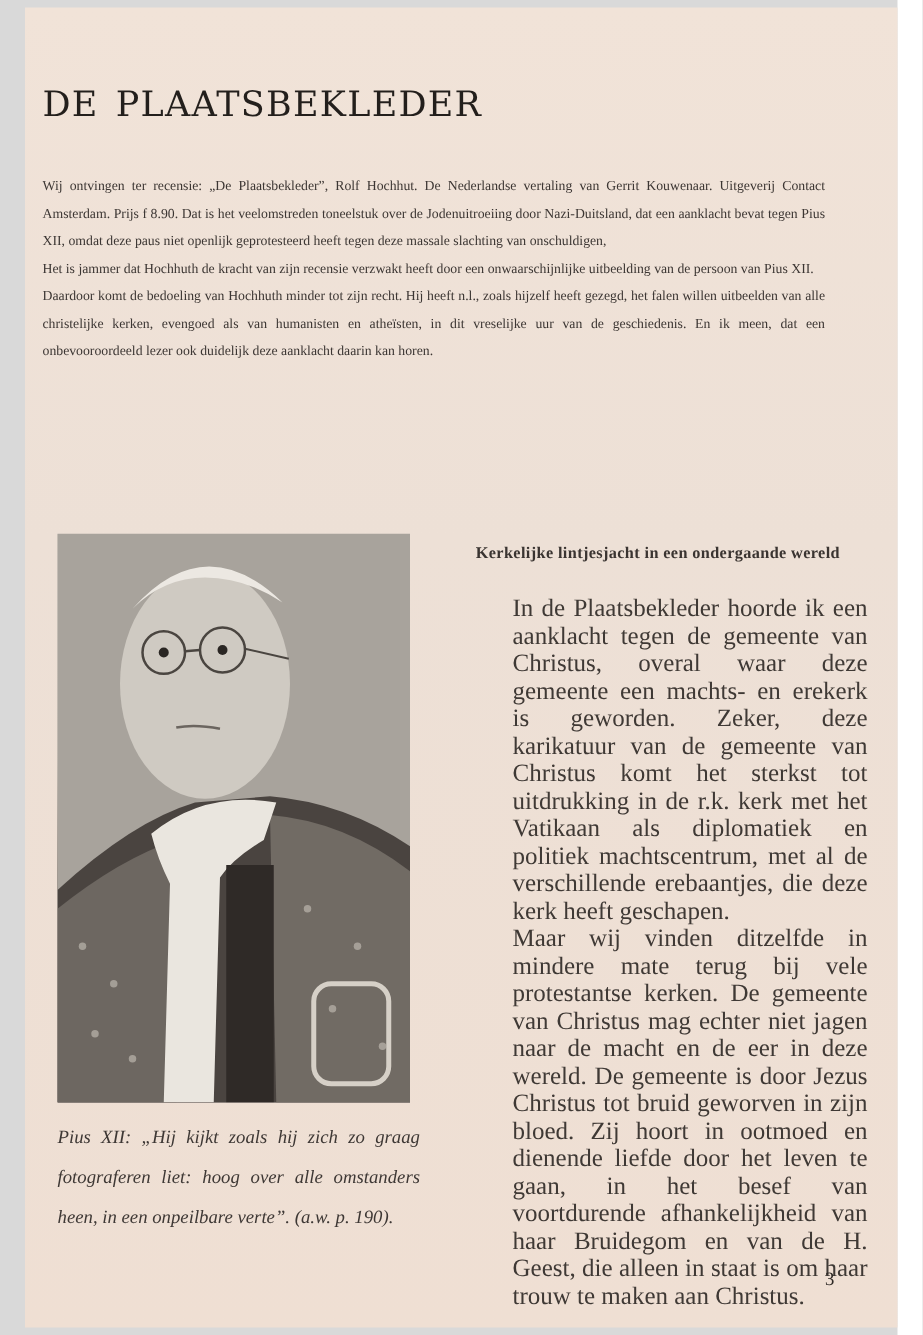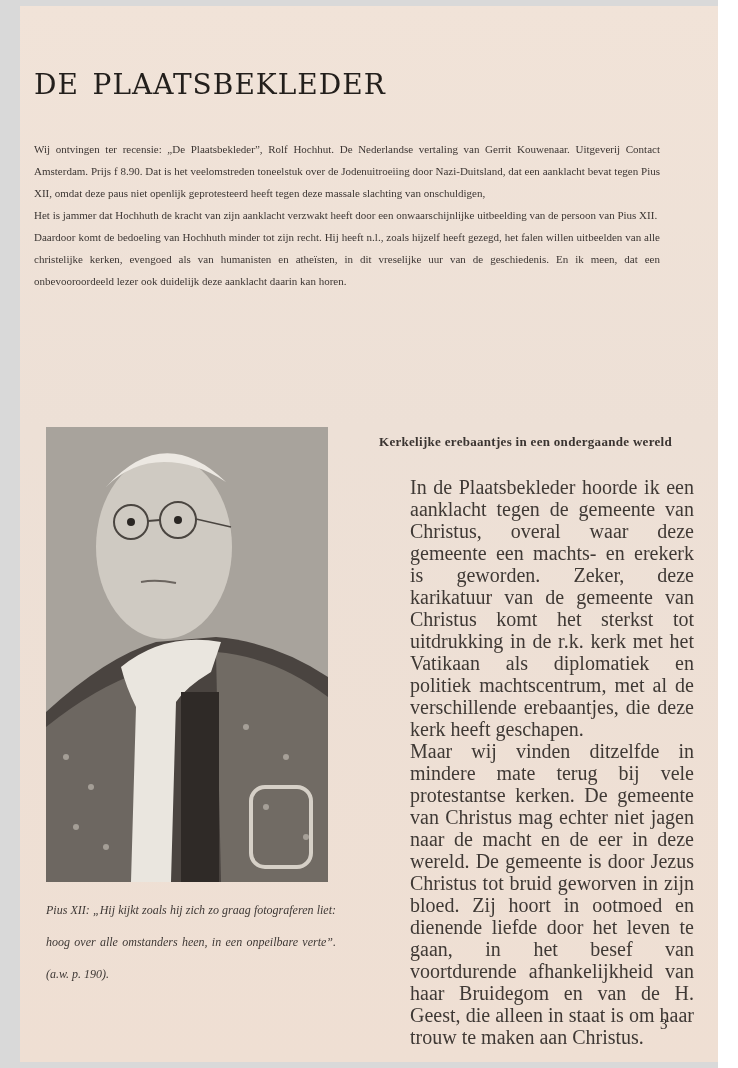--- a/index.html
+++ b/index.html
@@ -36,21 +36,21 @@
     position: absolute; left: 26px; top: 421px; width: 282px; height: 455px;
     background:
       radial-gradient(ellipse 70px 95px at 120px 130px, #d9d5cf 0%, #bdb7ae 60%, transparent 100%),
       radial-gradient(ellipse 90px 40px at 120px 230px, #efebe5 0%, transparent 100%),
       linear-gradient(180deg, #a9a49d 0%, #9e9992 40%, #55504b 60%, #3a3532 100%);
     overflow: hidden;
   }
   .photo svg { position: absolute; left: 0; top: 0; }
   .caption {
     position: absolute; left: 26px; top: 888px; width: 290px;
-    font-style: italic; font-size: 12px; line-height: 32px; color: #3e3835;
+    font-style: italic; font-size: 15px; line-height: 32px; color: #3e3835;
     margin: 0; text-align: justify; text-align-last: left;
   }
   .subhead {
     position: absolute; left: 340px; top: 425px; width: 312px;
     font-weight: bold; font-size: 13px; line-height: 22px; color: #3a3431;
     text-align: right; margin: 0; letter-spacing: 0.3px;
   }
   .col {
     position: absolute; left: 390px; top: 470px; width: 284px;
     font-size: 20px; line-height: 22px; color: #3f3935;
@@ -67,21 +67,21 @@
 <body>
 
 <div class="backdrop-right"></div>
 
 <div class="page">
 
   <h1 class="title">De Plaatsbekleder</h1>
 
   <div class="intro">
     <p>Wij ontvingen ter recensie: „De Plaatsbekleder”, Rolf Hochhut. De Nederlandse vertaling van Gerrit Kouwenaar. Uitgeverij Contact Amsterdam. Prijs f 8.90. Dat is het veelomstreden toneelstuk over de Jodenuitroeiing door Nazi-Duitsland, dat een aanklacht bevat tegen Pius XII, omdat deze paus niet openlijk geprotesteerd heeft tegen deze massale slachting van onschuldigen,</p>
-    <p>Het is jammer dat Hochhuth de kracht van zijn aanklacht verzwakt heeft door een onwaarschijnlijke uitbeelding van de persoon van Pius XII.</p>
+    <p>Het is jammer dat Hochhuth de kracht van zijn recensie verzwakt heeft door een onwaarschijnlijke uitbeelding van de persoon van Pius XII.</p>
     <p>Daardoor komt de bedoeling van Hochhuth minder tot zijn recht. Hij heeft n.l., zoals hijzelf heeft gezegd, het falen willen uitbeelden van alle christelijke kerken, evengoed als van humanisten en atheïsten, in dit vreselijke uur van de geschiedenis. En ik meen, dat een onbevooroordeeld lezer ook duidelijk deze aanklacht daarin kan horen.</p>
   </div>
 
   <div class="photo" title="Portrait photograph of Pius XII in papal vestments and round spectacles">
     <svg width="282" height="455" viewBox="0 0 282 455">
 
       <rect width="282" height="455" fill="#a8a39c"></rect>
 
       <ellipse cx="118" cy="120" rx="68" ry="92" fill="#cfcac2"></ellipse>
 
@@ -115,21 +115,21 @@
         <circle cx="220" cy="380" r="3"></circle>
           <circle cx="260" cy="410" r="3"></circle>
       </g>
 
       <rect x="205" y="360" width="60" height="80" rx="14" fill="none" stroke="#d6d0c7" stroke-width="4"></rect>
     </svg>
   </div>
 
   <p class="caption">Pius XII: „Hij kijkt zoals hij zich zo graag fotograferen liet: hoog over alle omstanders heen, in een onpeilbare verte”. (a.w. p. 190).</p>
 
-  <h2 class="subhead">Kerkelijke erebaantjes in een ondergaande wereld</h2>
+  <h2 class="subhead">Kerkelijke lintjesjacht in een ondergaande wereld</h2>
 
   <div class="col">
     <p>In de Plaatsbekleder hoorde ik een aanklacht tegen de gemeente van Christus, overal waar deze gemeente een machts- en erekerk is geworden. Zeker, deze karikatuur van de gemeente van Christus komt het sterkst tot uitdrukking in de r.k. kerk met het Vatikaan als diplomatiek en politiek machtscentrum, met al de verschillende erebaantjes, die deze kerk heeft geschapen.</p>
     <p>Maar wij vinden ditzelfde in mindere mate terug bij vele protestantse kerken. De gemeente van Christus mag echter niet jagen naar de macht en de eer in deze wereld. De gemeente is door Jezus Christus tot bruid geworven in zijn bloed. Zij hoort in ootmoed en dienende liefde door het leven te gaan, in het besef van voortdurende afhankelijkheid van haar Bruidegom en van de H. Geest, die alleen in staat is om haar trouw te maken aan Christus.</p>
   </div>
 
   <div class="page-number">3</div>
 </div>
 
 </body></html>

